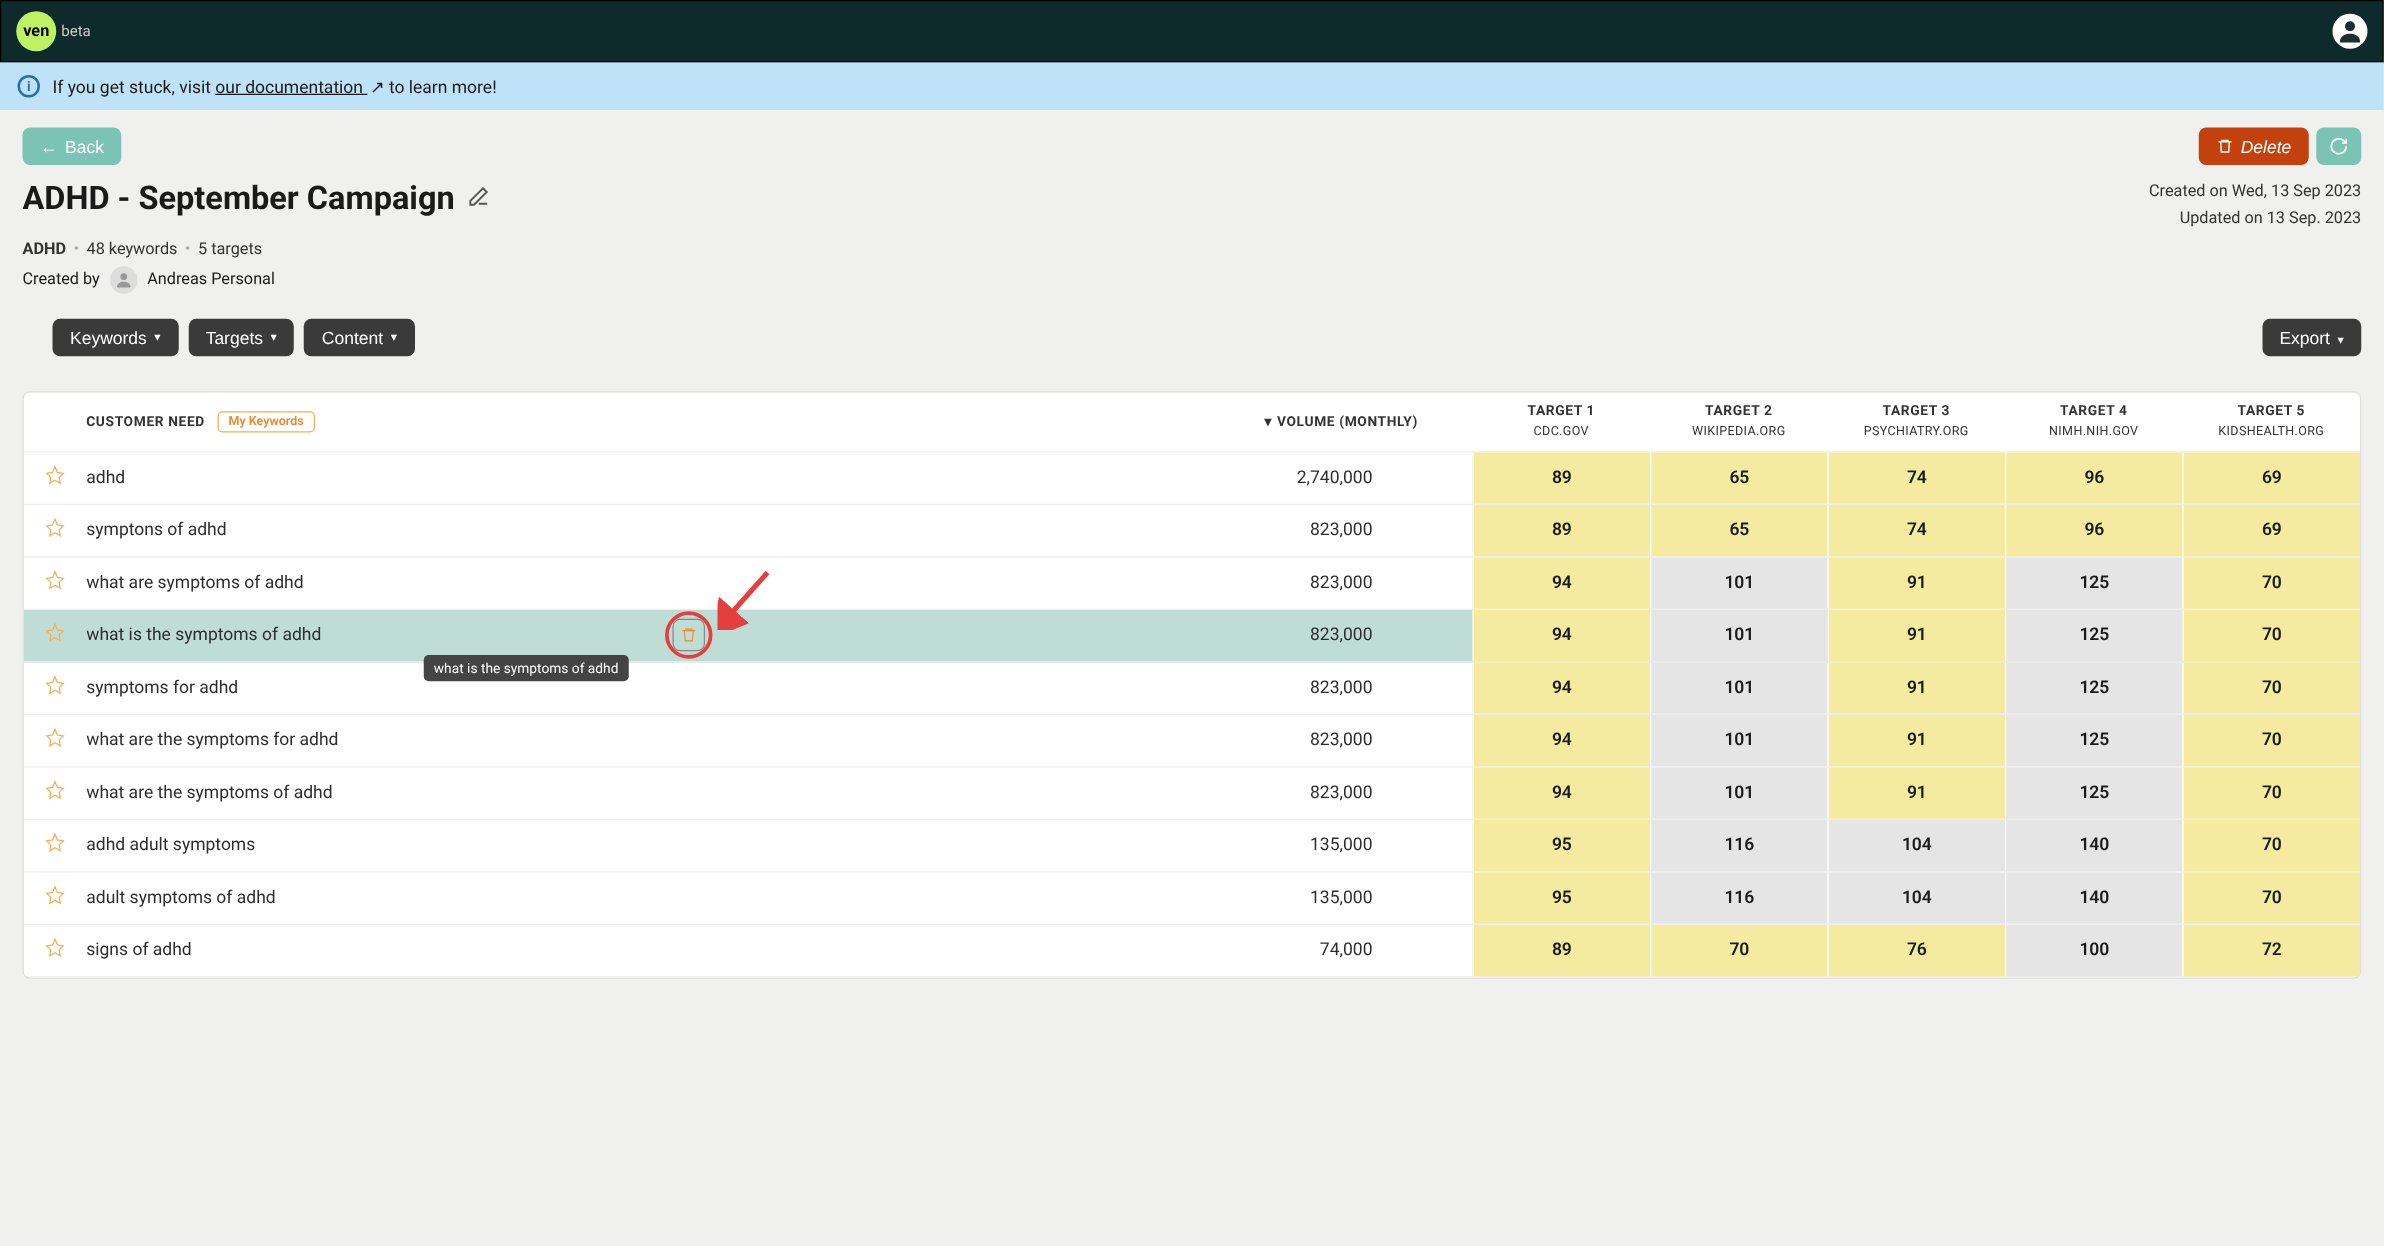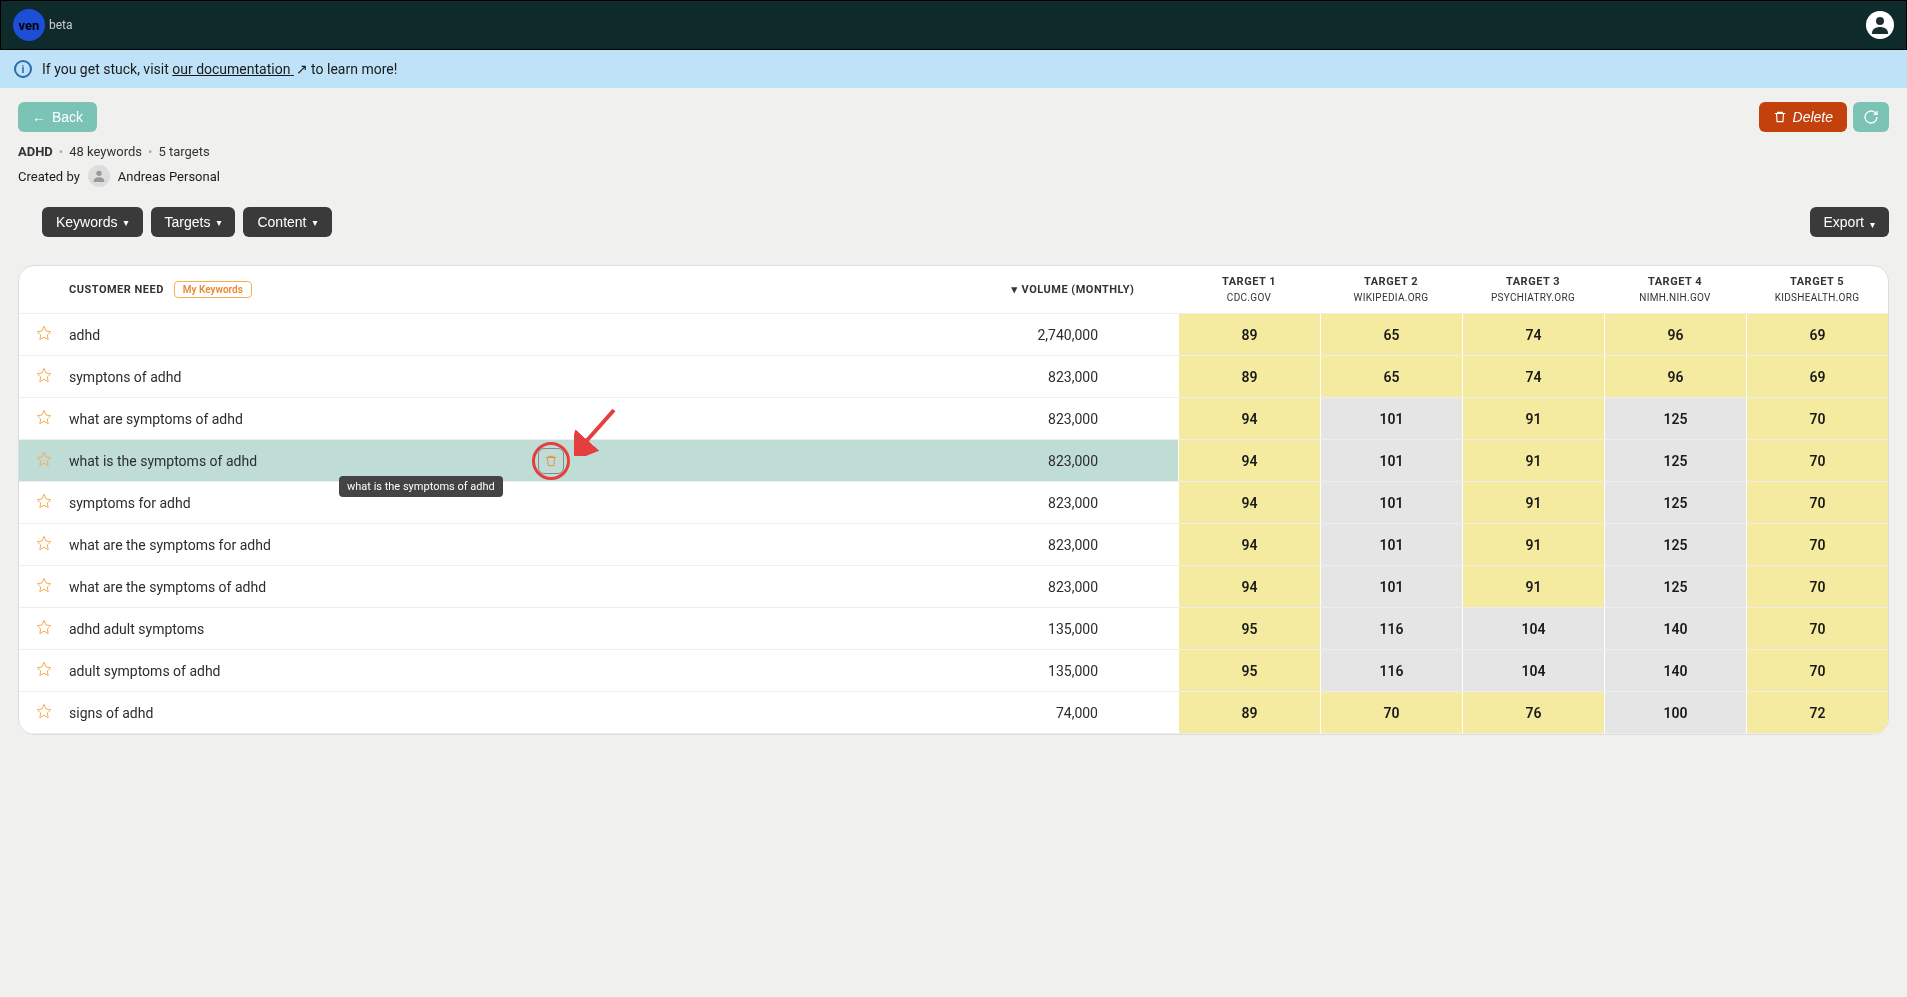--- a/index.html
+++ b/index.html
@@ -1,20 +1,20 @@
 <!DOCTYPE html>
 <html><head>
 <meta charset="utf-8">
 <style>
 * { box-sizing: border-box; margin: 0; padding: 0; }
 body { font-family: -apple-system, BlinkMacSystemFont, 'Segoe UI', Roboto, sans-serif; background: #f0f0ef; color: #1a1a1a; }
 
 .topbar { background: #0f2a2a; height: 50px; display: flex; align-items: center; padding: 0 12px; justify-content: space-between; border: 1px solid #000; }
 .logo-wrap { display: flex; align-items: center; gap: 0; }
-.logo { width: 32px; height: 32px; border-radius: 50%; background: #1d4ed8; display: flex; align-items: center; justify-content: center; font-weight: bold; font-size: 13px; color: #000; }
+.logo { width: 32px; height: 32px; border-radius: 50%; background: #bef264; display: flex; align-items: center; justify-content: center; font-weight: bold; font-size: 13px; color: #000; }
 .beta { color: #ccc; font-size: 12px; margin-left: 4px; }
 .avatar-top { width: 28px; height: 28px; border-radius: 50%; background: #fff; display: flex; align-items: center; justify-content: center; }
 .avatar-top svg { width: 24px; height: 24px; fill: #1a2e2e; }
 
 .banner { background: #bee3f8; display: flex; align-items: center; padding: 10px 14px; gap: 10px; font-size: 14px; }
 .banner .info-icon { width: 18px; height: 18px; border-radius: 50%; border: 2px solid #2b6cb0; display: flex; align-items: center; justify-content: center; color: #2b6cb0; font-size: 11px; font-weight: bold; flex-shrink: 0; }
 .banner a { color: #1a1a1a; text-decoration: underline; }
 .ext-icon { display: inline-block; margin-left: 2px; }
 
 .container { padding: 14px 18px; }
@@ -37,21 +37,21 @@
 .created-by { display: flex; align-items: center; gap: 8px; font-size: 13px; margin-bottom: 20px; }
 .user-avatar { width: 22px; height: 22px; border-radius: 50%; background: #ddd; display: flex; align-items: center; justify-content: center; }
 .user-avatar svg { width: 16px; height: 16px; fill: #999; }
 
 .filters-row { display: flex; justify-content: space-between; margin-bottom: 10px; }
 .filters-left { display: flex; gap: 8px; margin-left: 24px; }
 .filter-btn { background: #3a3a3a; color: #fff; border: none; padding: 7px 14px; border-radius: 6px; font-size: 14px; display: flex; align-items: center; gap: 6px; cursor: pointer; }
 .export-btn { background: #3a3a3a; color: #fff; border: none; padding: 7px 14px; border-radius: 6px; font-size: 14px; display: flex; align-items: flex-end; gap: 6px; cursor: pointer; }
 .chev { font-size: 10px; }
 
-.table-wrap { background: #fff; border: 1px solid #ddd; border-radius: 16px; overflow: hidden; margin-top: 28px; }
+.table-wrap { background: #fff; border: 1px solid #ddd; border-radius: 6px; overflow: hidden; margin-top: 28px; }
 .grid-row { display: grid; grid-template-columns: 50px 1fr 210px 142px 142px 142px 142px 142px; align-items: center; min-height: 42px; border-bottom: 1px solid #eee; position: relative; }
 .grid-row.header { font-size: 11px; color: #333; font-weight: 700; letter-spacing: 0.5px; text-transform: uppercase; min-height: 48px; }
 .grid-row.header .target-head { text-align: center; line-height: 1.5; padding: 6px 4px; }
 .grid-row.header .target-sub { font-weight: 400; font-size: 10px; display: block; letter-spacing: 0.3px; }
 .star-cell { text-align: center; }
 .star-cell svg { width: 16px; height: 16px; stroke: #f6ad55; fill: none; stroke-width: 1.5; cursor: pointer; }
 .kw-cell { font-size: 14px; padding: 10px 0; color: #2d2d2d; }
 .vol-cell { text-align: right; padding-right: 80px; font-size: 14px; color: #2d2d2d; }
 .score-cell { text-align: center; font-size: 14px; font-weight: 600; padding: 12px 0; align-self: stretch; display: flex; align-items: center; justify-content: center; border-left: 1px solid #fff; }
 .green { background: #e5e5e5; }
@@ -111,20 +111,34 @@
         <span>Delete</span>
       </button>
       <button class="refresh-btn">
         <svg width="16" height="16" viewBox="0 0 24 24" fill="none" stroke="white" stroke-width="2">
             <path d="M21 12a9 9 0 1 1-3-6.7L21 8M21 3v5h-5"></path>
           </svg>
       </button>
     </div>
   </div>
 
+  <div class="title-row">
+    <div class="title-left">
+      <h1 class="page-title">ADHD - September Campaign</h1>
+      <span class="edit-icon">
+        <svg width="18" height="18" viewBox="0 0 24 24" fill="none" stroke="currentColor" stroke-width="2">
+            <path d="M12 20h9M16.5 3.5l4 4L7 21H3v-4z"></path>
+          </svg>
+      </span>
+    </div>
+    <div class="title-right">
+      <div>Created on Wed, 13 Sep 2023</div>
+      <div>Updated on 13 Sep. 2023</div>
+    </div>
+  </div>
 
   <div class="meta">
     <span class="topic">ADHD</span>
     <span class="sep">•</span>
     <span>48 keywords</span>
     <span class="sep">•</span>
     <span>5 targets</span>
   </div>
 
   <div class="created-by">

